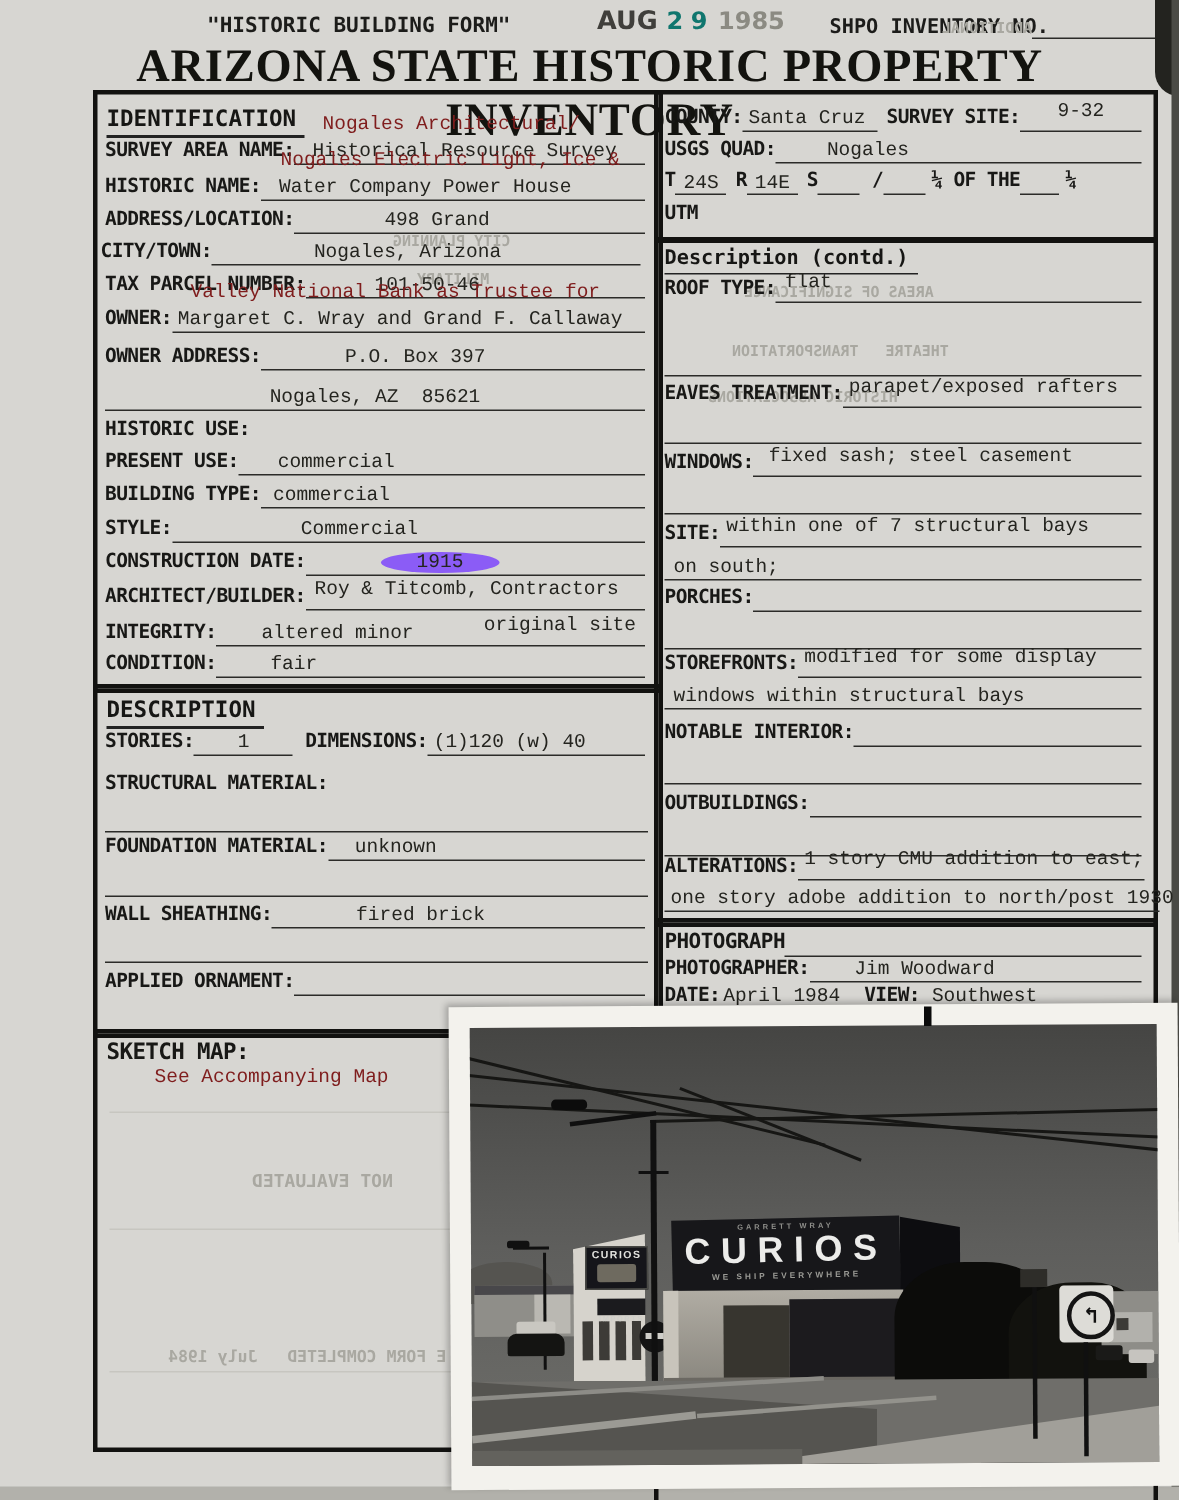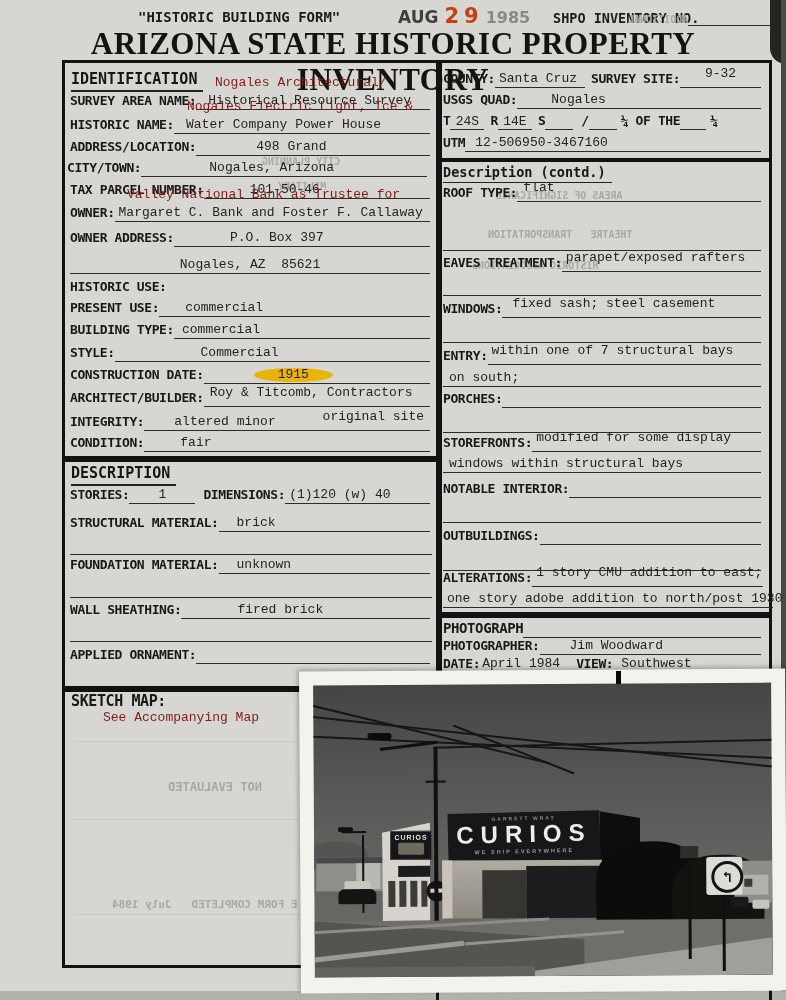--- a/index.html
+++ b/index.html
@@ -13,29 +13,29 @@
   .fill.center{justify-content:center;padding-left:2px;}
   .fill.between{justify-content:space-between;}
   .val{font:13px/1.1 "Liberation Mono",monospace;color:#24241f;white-space:pre;}
   .val-above{position:absolute;font:13px/1.1 "Liberation Mono",monospace;color:#7f1d1d;white-space:pre;z-index:4;}
   .raise{position:relative;top:-5px;}
   .sec-title{position:absolute;font:bold 15px/1.1 "DejaVu Sans Mono",monospace;color:#161614;
              border-bottom:2px solid #222;padding:0 6px 2px 0;z-index:3;}
   .blank{position:absolute;border-bottom:1.6px solid #2b2b28;height:19px;z-index:3;}
   .seg{display:inline-block;border-bottom:1.6px solid #2b2b28;text-align:center;height:15px;vertical-align:bottom;}
   .seg .val{position:relative;top:-4px;}
-  .whiteout{background:#eab308;border-radius:50%;padding:0 24px;}
+  .whiteout{background:#8b5cf6;border-radius:50%;padding:0 24px;}
   .faint-line{position:absolute;border-bottom:1.5px solid #c7c6c0;z-index:1;}
   .bleed{position:absolute;transform:scaleX(-1);color:#a9a8a1;font-family:"DejaVu Sans Mono",monospace;
          font-weight:bold;white-space:pre;z-index:1;}
   
   .form-quote{position:absolute;left:138px;top:9px;font:bold 14px "DejaVu Sans Mono",monospace;color:#1c1c1a;}
   .stamp{position:absolute;left:398px;top:4px;font-family:"DejaVu Sans",sans-serif;font-weight:bold;}
   .stamp .m{font-size:17px;color:#403f3b;}
-  .stamp .d{font-size:21px;color:#c2410c;letter-spacing:5px;margin-left:6px;}
+  .stamp .d{font-size:16px;color:#0f766e;letter-spacing:5px;margin-left:6px;}
   .stamp .y{font-size:16px;color:#8b8a82;margin-left:2px;}
   .shpo{position:absolute;left:553px;top:10px;font:bold 13.5px "DejaVu Sans Mono",monospace;color:#1c1c1a;}
   .shpo-line{position:absolute;left:688px;top:24px;width:86px;border-bottom:1.6px solid #2b2b28;height:1px;}
   .main-title{position:absolute;left:0;top:26px;width:786px;text-align:center;
               font-family:"Liberation Serif",serif;font-weight:bold;font-size:31px;color:#13130f;letter-spacing:.5px;}
   
   .photo{position:absolute;left:300px;top:670px;width:486px;height:322px;background:#f3f2ed;
          transform:rotate(-.35deg);z-index:5;box-shadow:-2px -2px 4px rgba(0,0,0,.25);}
   .photo-img{position:absolute;left:14px;top:14px;width:458px;height:292px;overflow:hidden;
              background:linear-gradient(180deg,#454543 0%,#5e5e5c 50%,#6e6e6a 100%);}
@@ -117,21 +117,21 @@
     <div class="row" style="left:5px;top:117px;width:360px;">
       <span class="lbl">TAX PARCEL NUMBER:</span>
       <span class="fill" style="padding-left:46px;">
           <span class="val">101-50-46</span>
         </span>
     </div>
     <div class="val-above" style="left:62px;top:125px;">Valley National Bank as Trustee for</div>
     <div class="row" style="left:5px;top:140px;width:360px;">
       <span class="lbl">OWNER:</span>
       <span class="fill" style="padding-left:4px;">
-          <span class="val">Margaret C. Bank and Foster F. Callaway</span>
+          <span class="val">Margaret C. Wray and Grand F. Callaway</span>
         </span>
     </div>
     <div class="row" style="left:5px;top:165px;width:360px;">
       <span class="lbl">OWNER ADDRESS:</span>
       <span class="fill" style="padding-left:56px;">
           <span class="val">P.O. Box 397</span>
         </span>
     </div>
     <div class="row" style="left:5px;top:192px;width:360px;">
       <span class="fill center">
@@ -193,23 +193,20 @@
       <span class="fill center" style="flex:0 0 62px;">
           <span class="val">1</span>
         </span>
       <span class="lbl" style="margin-left:8px;">DIMENSIONS:</span>
       <span class="fill" style="padding-left:4px;">
           <span class="val">(1)120 (w) 40</span>
         </span>
     </div>
     <div class="row" style="left:5px;top:54px;width:360px;">
       <span class="lbl">STRUCTURAL MATERIAL:</span>
-      <span class="fill" style="padding-left:18px;">
-          <span class="val">brick</span>
-        </span>
     </div>
     <div class="blank" style="left:5px;top:76px;width:362px;"></div>
     <div class="row" style="left:5px;top:96px;width:360px;">
       <span class="lbl">FOUNDATION MATERIAL:</span>
       <span class="fill" style="padding-left:18px;">
           <span class="val">unknown</span>
         </span>
     </div>
     <div class="blank" style="left:5px;top:119px;width:362px;"></div>
     <div class="row" style="left:5px;top:141px;width:360px;">
@@ -261,23 +258,20 @@
       <span class="lbl" style="margin-left:6px;">S</span>
       <span class="seg" style="width:28px;"></span>
       <span class="lbl" style="margin-left:8px;">/</span>
       <span class="seg" style="width:28px;"></span>
       <span class="lbl" style="margin-left:4px;">¼ OF THE</span>
       <span class="seg" style="width:26px;"></span>
       <span class="lbl" style="margin-left:4px;">¼</span>
     </div>
     <div class="row" style="left:4px;top:70px;width:318px;">
       <span class="lbl">UTM</span>
-      <span class="fill" style="padding-left:10px;">
-          <span class="val">12-506950-3467160</span>
-        </span>
     </div>
   </div>
 
   <div class="box" style="left:436px;top:158px;width:330px;height:454px;text-decoration:underline;">
     <div class="sec-title" style="left:4px;top:4px;font-size:13.5px;border-bottom-width:1.6px;">Description (contd.)</div>
     <div class="row" style="left:4px;top:22px;width:318px;">
       <span class="lbl">ROOF TYPE:</span>
       <span class="fill" style="padding-left:6px;">
           <span class="val raise">flat</span>
         </span>
@@ -291,21 +285,21 @@
     </div>
     <div class="blank" style="left:4px;top:115px;width:318px;"></div>
     <div class="row" style="left:4px;top:138px;width:318px;">
       <span class="lbl">WINDOWS:</span>
       <span class="fill" style="padding-left:10px;">
           <span class="val raise">fixed sash; steel casement</span>
         </span>
     </div>
     <div class="blank" style="left:4px;top:162px;width:318px;"></div>
     <div class="row" style="left:4px;top:185px;width:318px;">
-      <span class="lbl">ENTRY:</span>
+      <span class="lbl">SITE:</span>
       <span class="fill" style="padding-left:4px;">
           <span class="val raise">within one of 7 structural bays</span>
         </span>
     </div>
     <div class="row" style="left:4px;top:207px;width:318px;">
       <span class="fill" style="padding-left:6px;">
           <span class="val">on south;</span>
         </span>
     </div>
     <div class="row" style="left:4px;top:228px;width:318px;">

